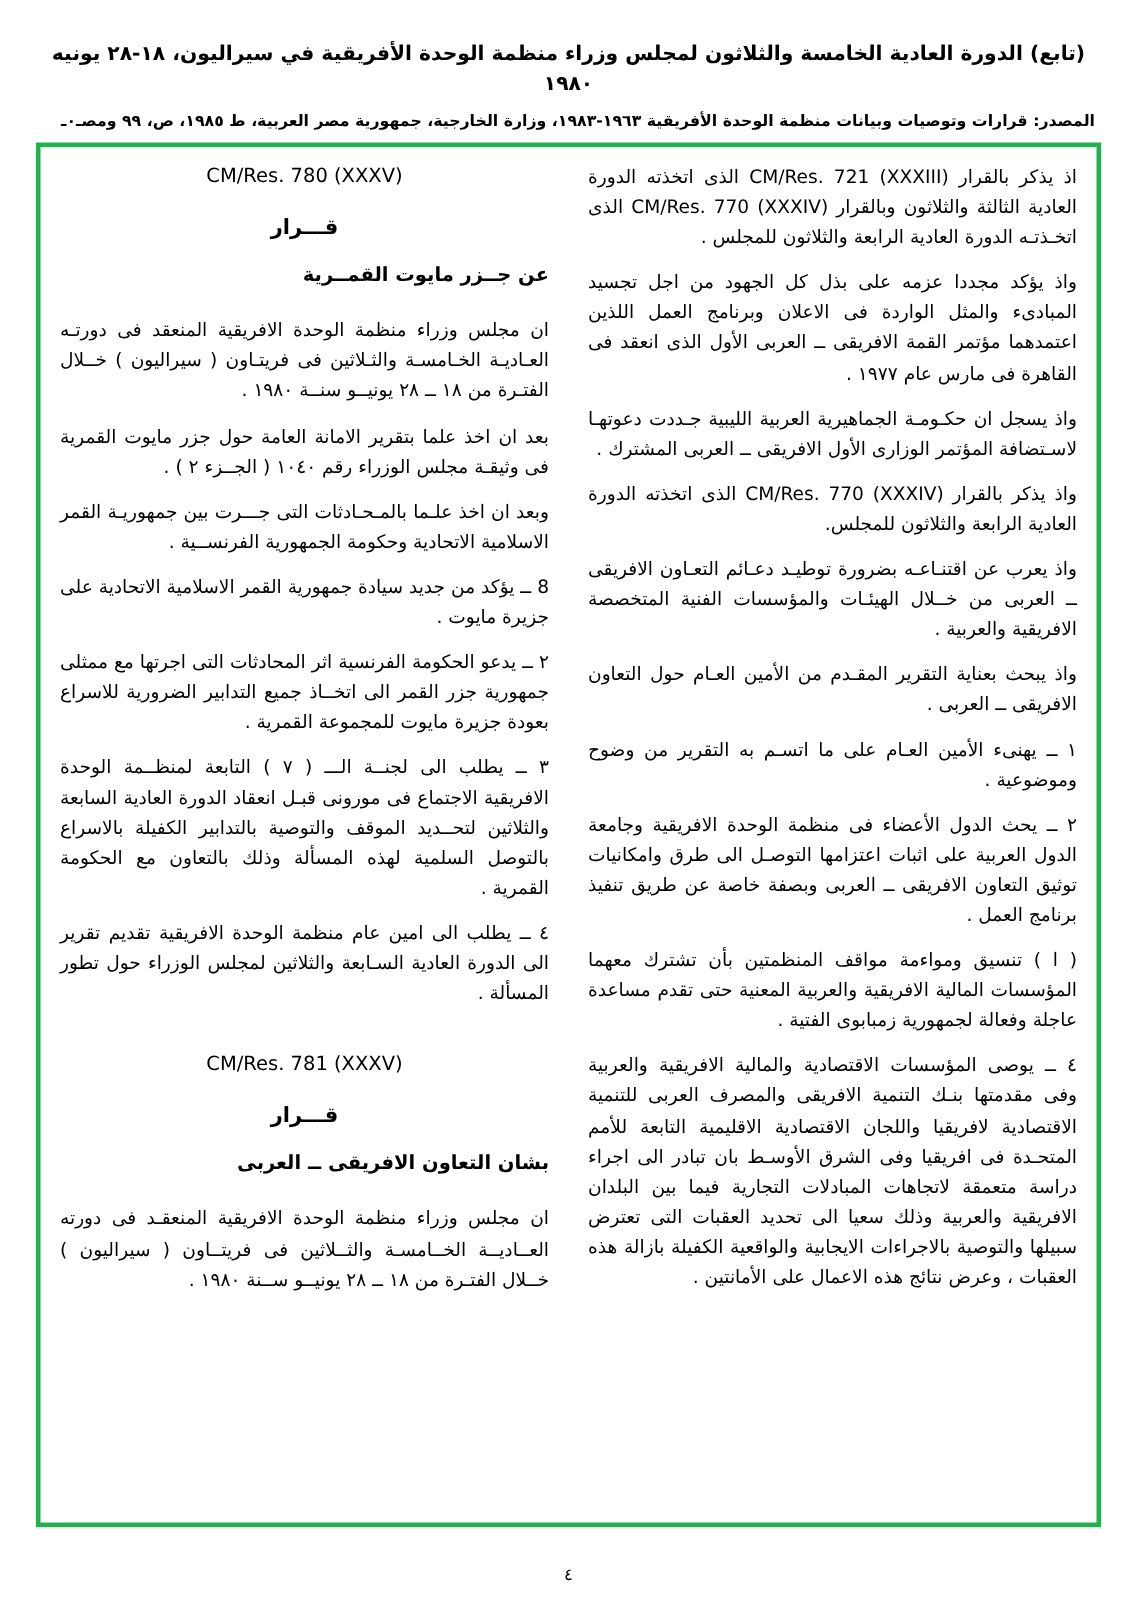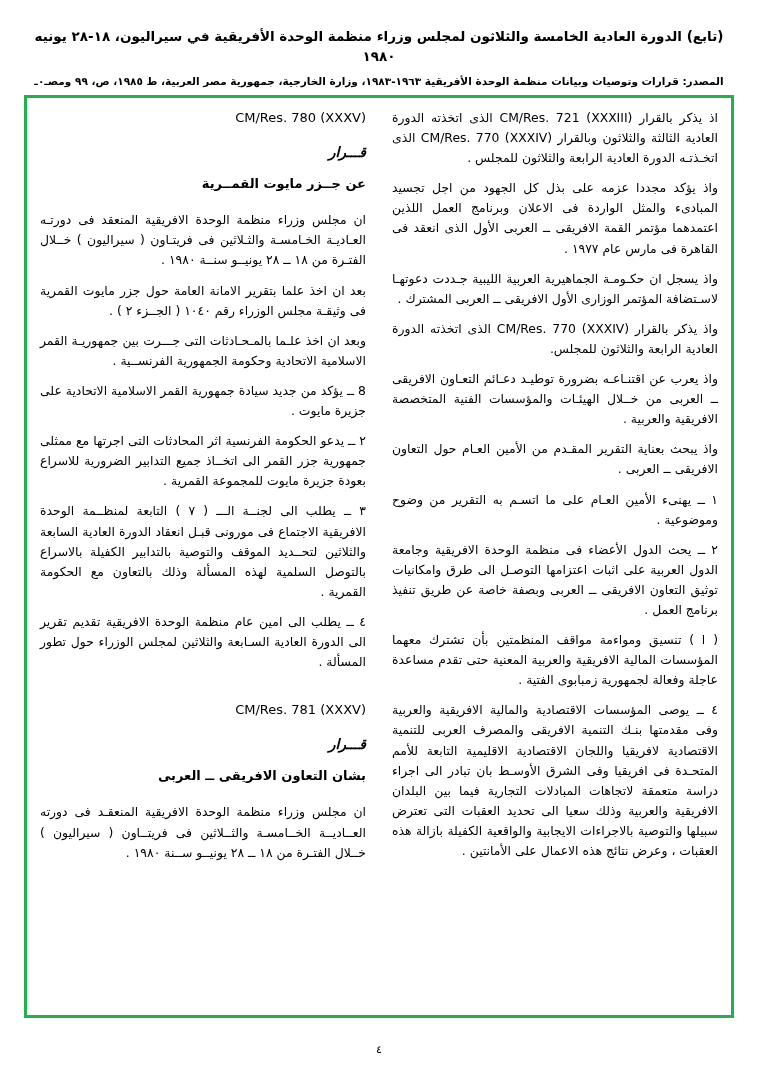--- a/index.html
+++ b/index.html
@@ -30,20 +30,21 @@
     font-weight: bold;
     font-size: 13.5px;
     line-height: 1.5;
     letter-spacing: 0px;
     margin-bottom: 7px;
   }
   .header-source {
     font-size: 10.5px;
     line-height: 1.5;
     font-weight: bold;
+    text-align: right;
   }
   .frame {
     position: absolute;
     top: 95px;
     right: 24px;
     left: 24px;
     bottom: 60px;
     border: 3px solid #22b14c;
     box-sizing: border-box;
   }
@@ -71,29 +72,29 @@
     text-justify: inter-word;
   }
   .resnum {
     margin: 0 0 14px 0;
     font-size: 13px;
     line-height: 1.5;
     text-align: right;
     direction: rtl;
   }
   .rescenter {
-    text-align: right;
+    text-align: center;
     direction: ltr;
   }
   .qarar {
+    text-align: center;
     font-weight: bold;
     font-size: 14px;
     letter-spacing: 3px;
     margin: 16px 0 14px 0;
-    font-style: italic;
   }
   .restitle {
     text-align: right;
     font-weight: bold;
     font-size: 13px;
     margin: 0 0 16px 0;
     line-height: 1.6;
   }
   .spacer-lg { height: 18px; }
   .pagenum {

